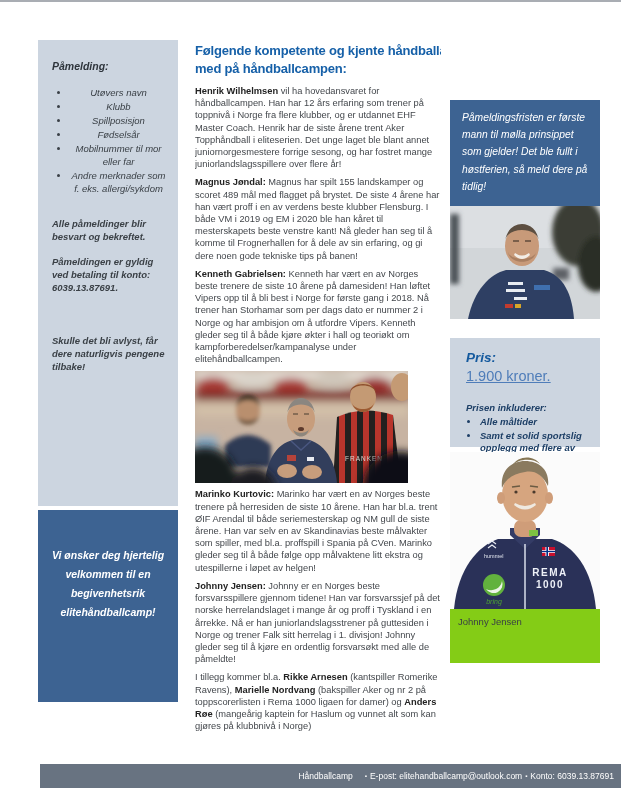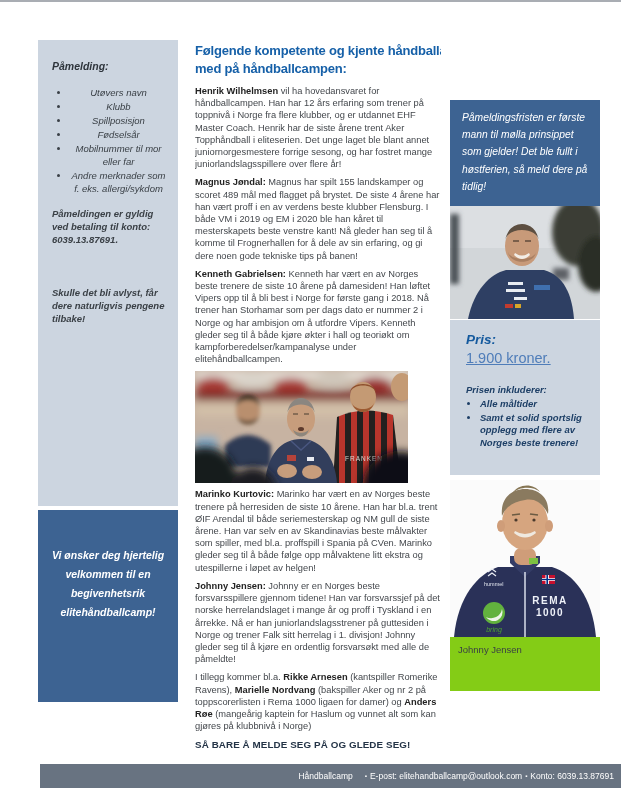--- a/index.html
+++ b/index.html
@@ -32,21 +32,21 @@
   .para{font-size:9.3px;line-height:12.2px;margin:0 0 6px 0;}
   .lead{font-weight:bold;color:#232323;}
   .coach-photo{display:block;margin:1px 0 5px 0;}
   .closing{font-weight:bold;color:#243447;font-size:9.8px;margin-top:7px;letter-spacing:0.1px;}
   
   .col-right{position:absolute;left:450px;top:98px;width:150px;}
   .deadline{background:#3d6392;color:#fff;font-style:italic;font-size:10.3px;line-height:17.2px;
             padding:9px 12px 11px 12px;box-sizing:border-box;}
   .photo-block{display:block;}
   .caption-dark{background:#7b90a5;color:#eef2f6;font-size:9.3px;padding:4px 0 12px 8px;}
-  .price-box{background:#ccd5e0;margin-top:1px;height:155px;box-sizing:border-box;padding:12px 10px 0 16px;}
+  .price-box{background:#ccd5e0;margin-top:19px;height:109px;box-sizing:border-box;padding:12px 10px 0 16px;}
   .price-label{color:#155a9e;font-weight:bold;font-style:italic;font-size:13.5px;margin:0 0 3px 0;}
   .price-amount{color:#4f7db9;font-size:14.5px;text-decoration:underline;margin:0;}
   .includes-h{color:#1d3f66;font-weight:bold;font-style:italic;font-size:9.5px;margin:18px 0 3px 0;}
   .price-box ul{margin:0;padding-left:14px;color:#1d3f66;font-weight:bold;font-style:italic;
                 font-size:9.5px;line-height:12.5px;}
   .price-box li{margin-bottom:1px;}
   .johnny-wrap{margin-top:5px;}
   .caption-light{background:#84cc16;color:#3a3f45;font-size:9.5px;padding:7px 0 36px 8px;}
   
   .footer{position:absolute;left:40px;top:762px;width:581px;height:24px;background:#687381;
@@ -67,20 +67,21 @@
     <div class="box light">
       <h3>Påmelding:</h3>
       <ul>
         <li>Utøvers navn</li>
         <li>Klubb</li>
         <li>Spillposisjon</li>
         <li>Fødselsår</li>
         <li>Mobilnummer til mor eller far</li>
         <li>Andre merknader som f. eks. allergi/sykdom</li>
       </ul>
+      <p class="note1">Alle påmeldinger blir besvart og bekreftet.</p>
       <p class="note2">Påmeldingen er gyldig ved betaling til konto: 6039.13.87691.</p>
       <p class="note3">Skulle det bli avlyst, får dere naturligvis pengene tilbake!</p>
     </div>
     <div class="box dark">
       <span>Vi ønsker deg hjertelig velkommen til en begivenhetsrik elitehåndballcamp!</span>
     </div>
   </aside>
 
   <main class="col-main">
     <div class="title-block">
@@ -150,21 +151,20 @@
         <circle cx="58" cy="120" r="24" fill="#1c1d20"></circle>
         <circle cx="205" cy="118" r="38" fill="#101113"></circle>
       </g>
     </svg>
 
     <p class="para"><span class="lead">Marinko Kurtovic:</span><span> Marinko har vært en av Norges beste trenere på herresiden de siste 10 årene. Han har bl.a. trent ØIF Arendal til både seriemesterskap og NM gull de siste årene. Han var selv en av Skandinavias beste målvakter som spiller, med bl.a. proffspill i Spania på CVen. Marinko gleder seg til å både følge opp målvaktene litt ekstra og utespillerne i løpet av helgen!</span></p>
     <p class="para"><span class="lead">Johnny Jensen:</span><span> Johnny er en Norges beste forsvarsspillere gjennom tidene! Han var forsvarssjef på det norske herrelandslaget i mange år og proff i Tyskland i en årrekke. Nå er han juniorlandslagsstrener på guttesiden i Norge og trener Falk sitt herrelag i 1. divisjon! Johnny gleder seg til å kjøre en ordentlig forsvarsøkt med alle de påmeldte!</span></p>
 
     <p class="para"><span>I tillegg kommer bl.a. </span><span class="lead">Rikke Arnesen</span><span> (kantspiller Romerike Ravens), </span><span class="lead">Marielle Nordvang</span><span> (bakspiller Aker og nr 2 på toppscorerlisten i Rema 1000 ligaen for damer) og </span><span class="lead">Anders Røe</span><span> (mangeårig kaptein for Haslum og vunnet alt som kan gjøres på klubbnivå i Norge)</span></p>
 
-    <div class="closing">SÅ BARE Å MELDE SEG PÅ OG GLEDE SEG!</div>
   </main>
 
   <aside class="col-right">
     <div class="deadline">Påmeldingsfristen er første mann til mølla prinsippet som gjelder! Det ble fullt i høstferien, så meld dere på tidlig!</div>
 
     <svg class="photo-block" width="150" height="113" viewBox="0 0 150 113">
       <defs>
           <filter id="kb">
             <feGaussianBlur stdDeviation="2.5"></feGaussianBlur>
           </filter>

